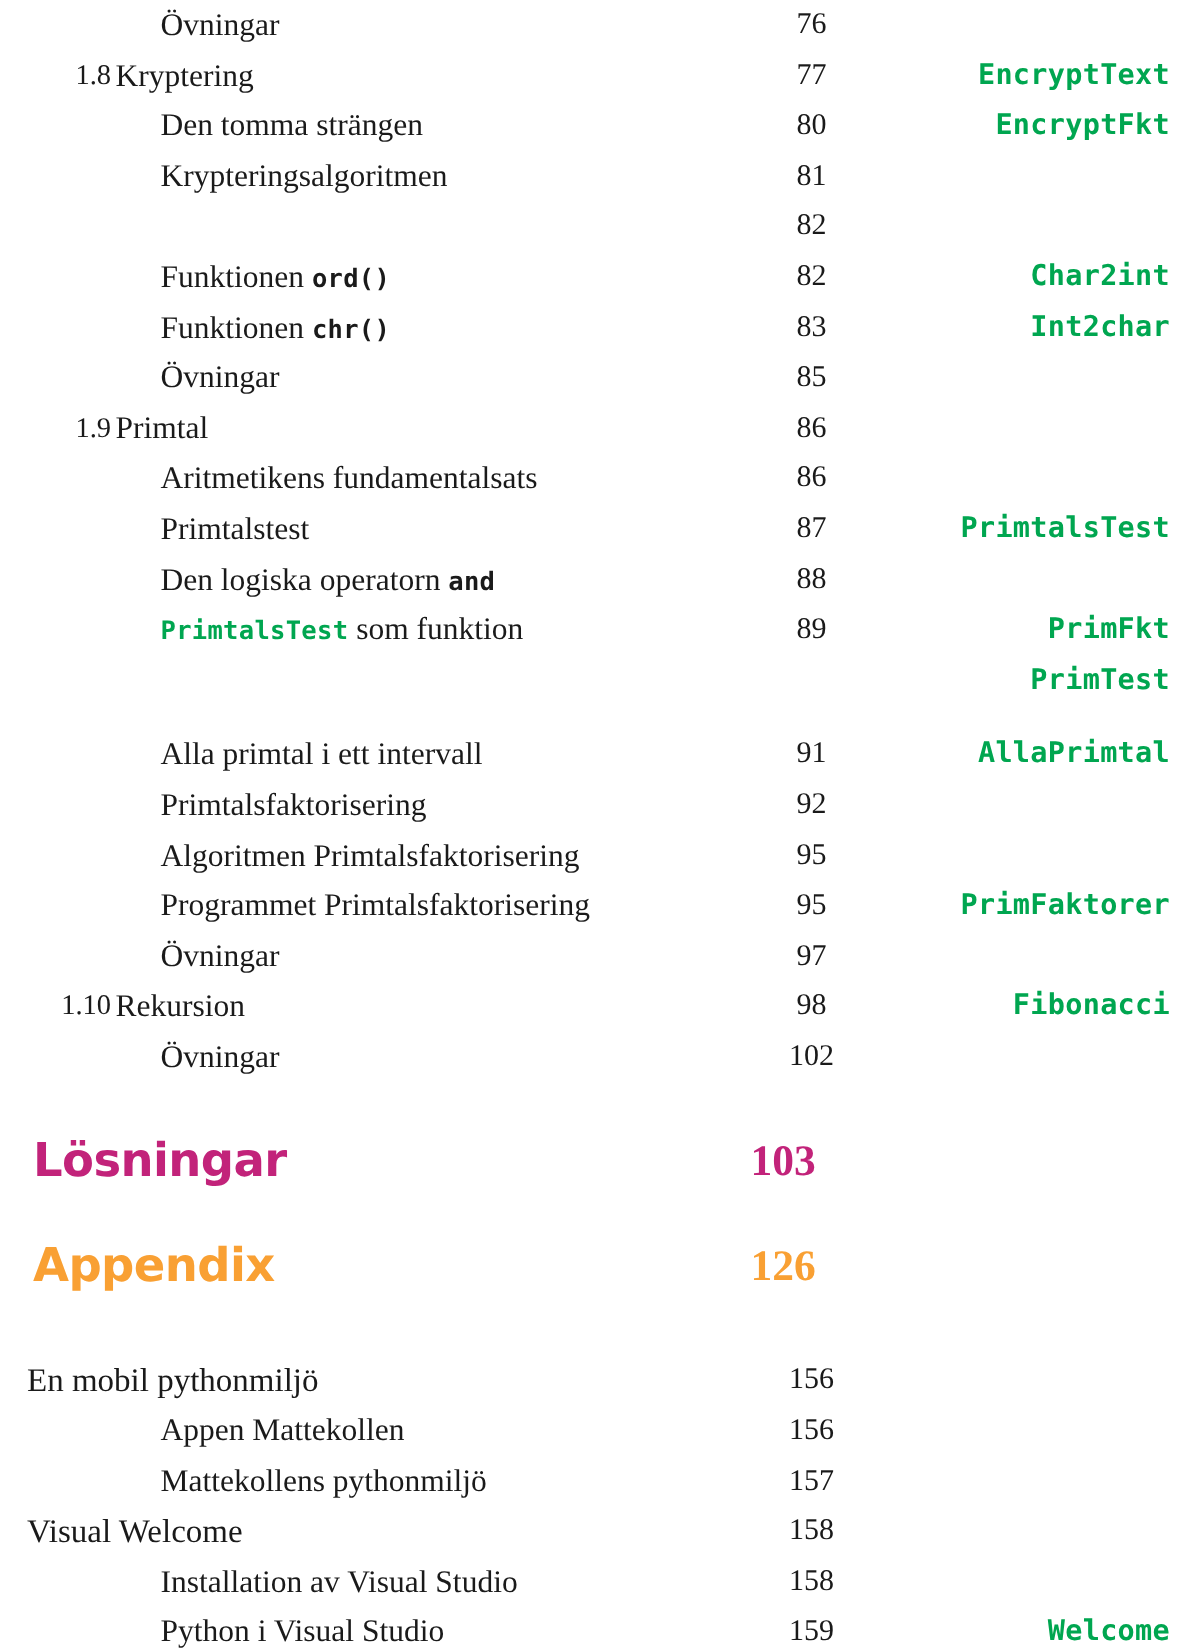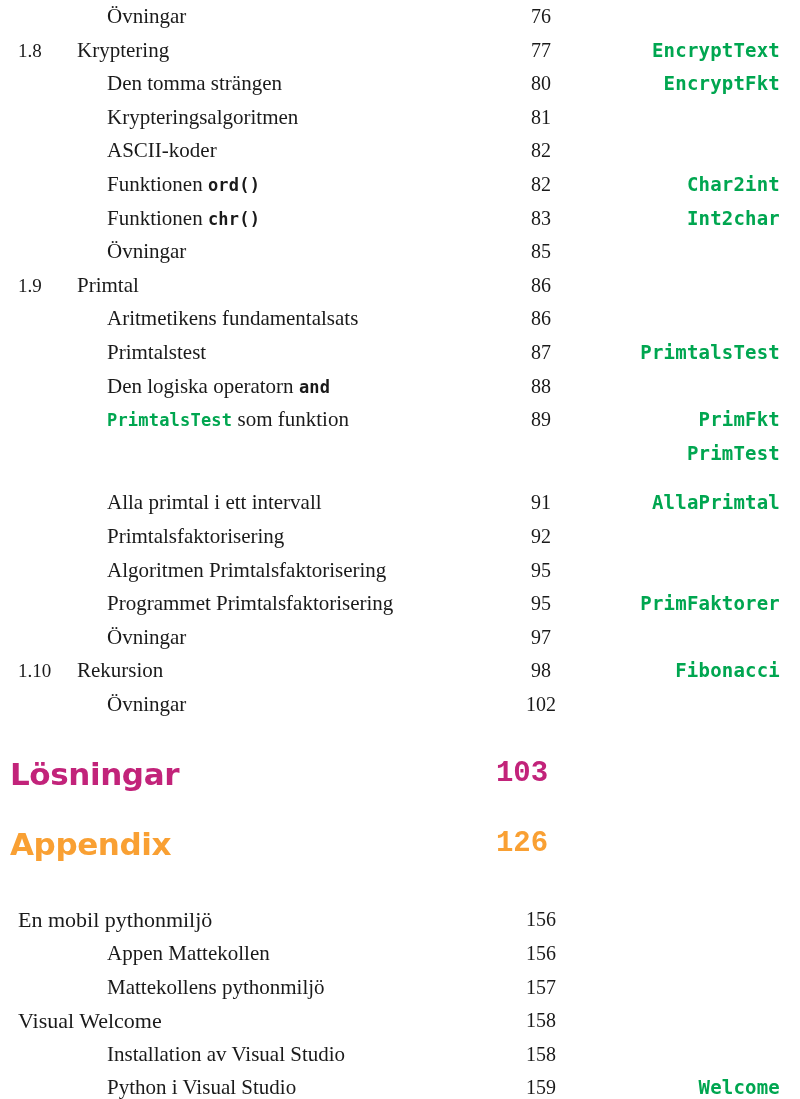--- a/index.html
+++ b/index.html
@@ -28,21 +28,21 @@
     position: relative;
     height: 33.6px;
     width: 800px;
   }
 
   .num {
     position: absolute;
     left: 18px;
     top: 0;
     width: 56px;
-    text-align: left;
+    text-align: right;
     font-size: 19px;
     line-height: 33.6px;
     font-family: "Liberation Serif", "DejaVu Serif", serif;
     white-space: nowrap;
   }
 
   .title {
     position: absolute;
     top: 0;
     font-size: 21px;
@@ -89,36 +89,36 @@
   .mono.green { color: #00a650; }
 
   
   .part {
     position: relative;
     width: 800px;
     height: 46px;
   }
   .part .part-title {
     position: absolute;
-    left: 10px;
+    left: 22px;
     top: 0;
     font-family: "DejaVu Sans", "Liberation Sans", sans-serif;
     font-size: 31px;
     font-weight: bold;
     line-height: 46px;
     letter-spacing: -0.4px;
     white-space: nowrap;
   }
   .part .part-page {
     position: absolute;
     left: 490px;
     top: 0;
     width: 64px;
     text-align: center;
-    font-family: Liberation Mono, monospace;
+    font-family: Liberation Serif, serif;
     font-size: 29px;
     font-weight: bold;
     line-height: 46px;
     white-space: nowrap;
   }
   .c-losningar { color: #c2237a; }
   .c-appendix  { color: #f9a033; }
 
   
   .sp-16 { height: 16px; }
@@ -154,21 +154,20 @@
 
   <div class="row lvl-sub">
     <span class="num"></span>
     <span class="title">Krypteringsalgoritmen</span>
     <span class="page">81</span>
     <span class="code"></span>
   </div>
 
   <div class="row lvl-sub">
     <span class="num"></span>
-    <span class="title">ASCII-koder</span>
     <span class="page">82</span>
     <span class="code"></span>
   </div>
 
   <div class="row lvl-sub">
     <span class="num"></span>
     <span class="title"><span>Funktionen </span><span class="mono">ord()</span></span>
     <span class="page">82</span>
     <span class="code">Char2int</span>
   </div>

